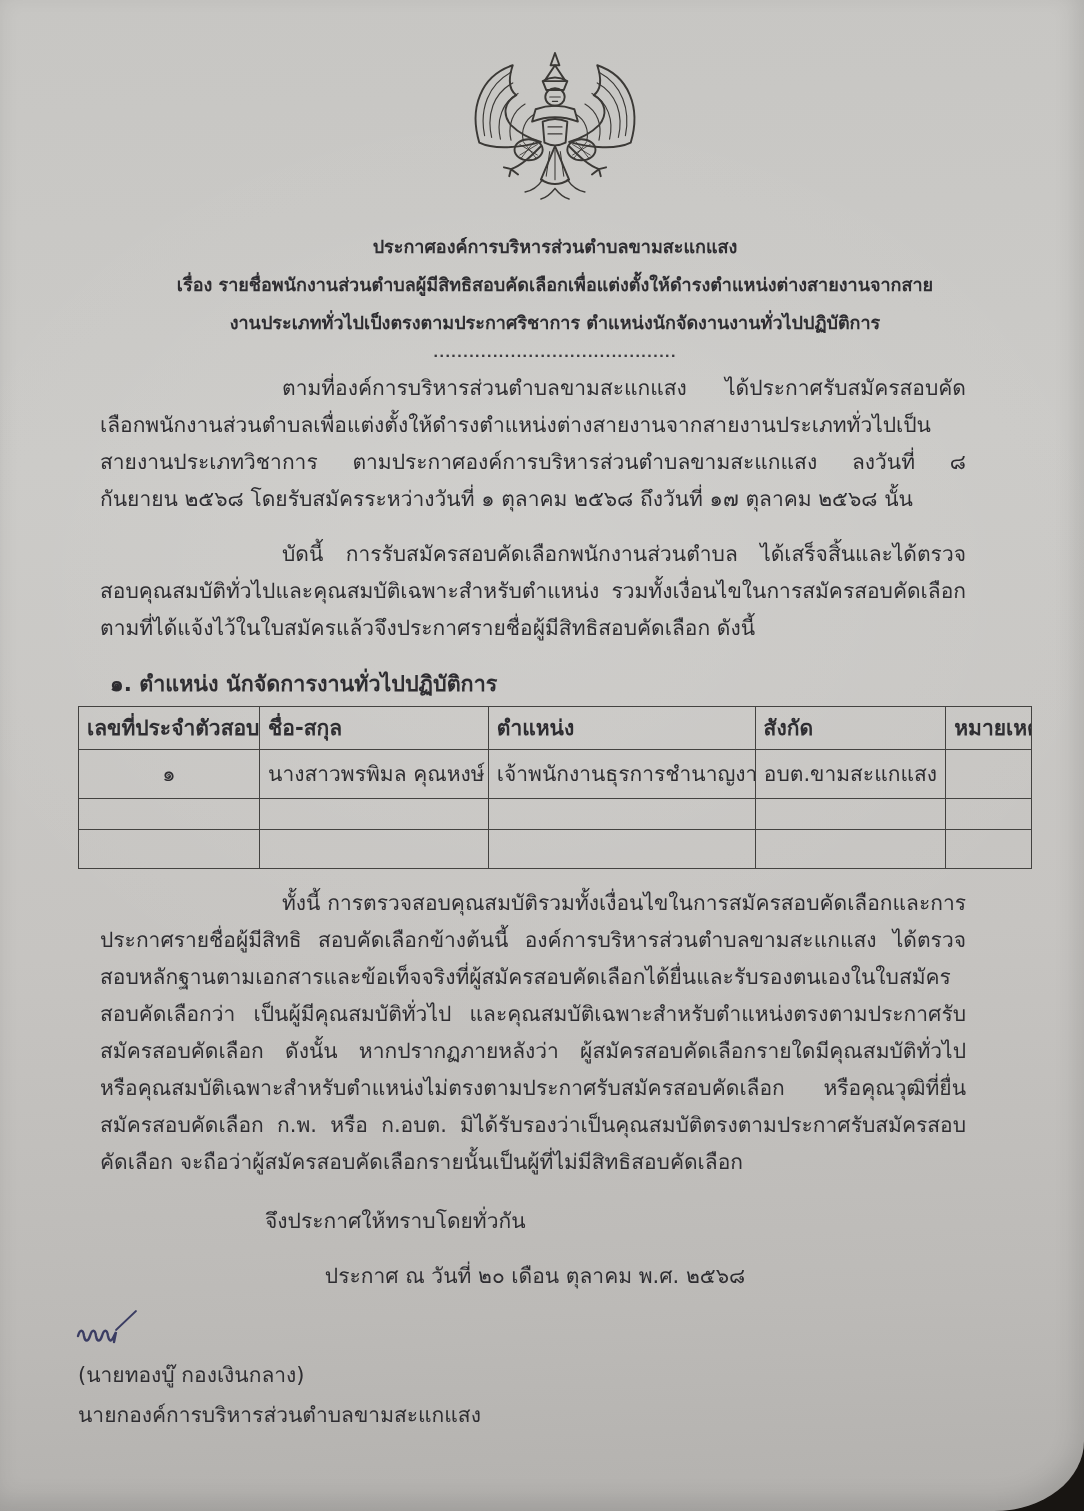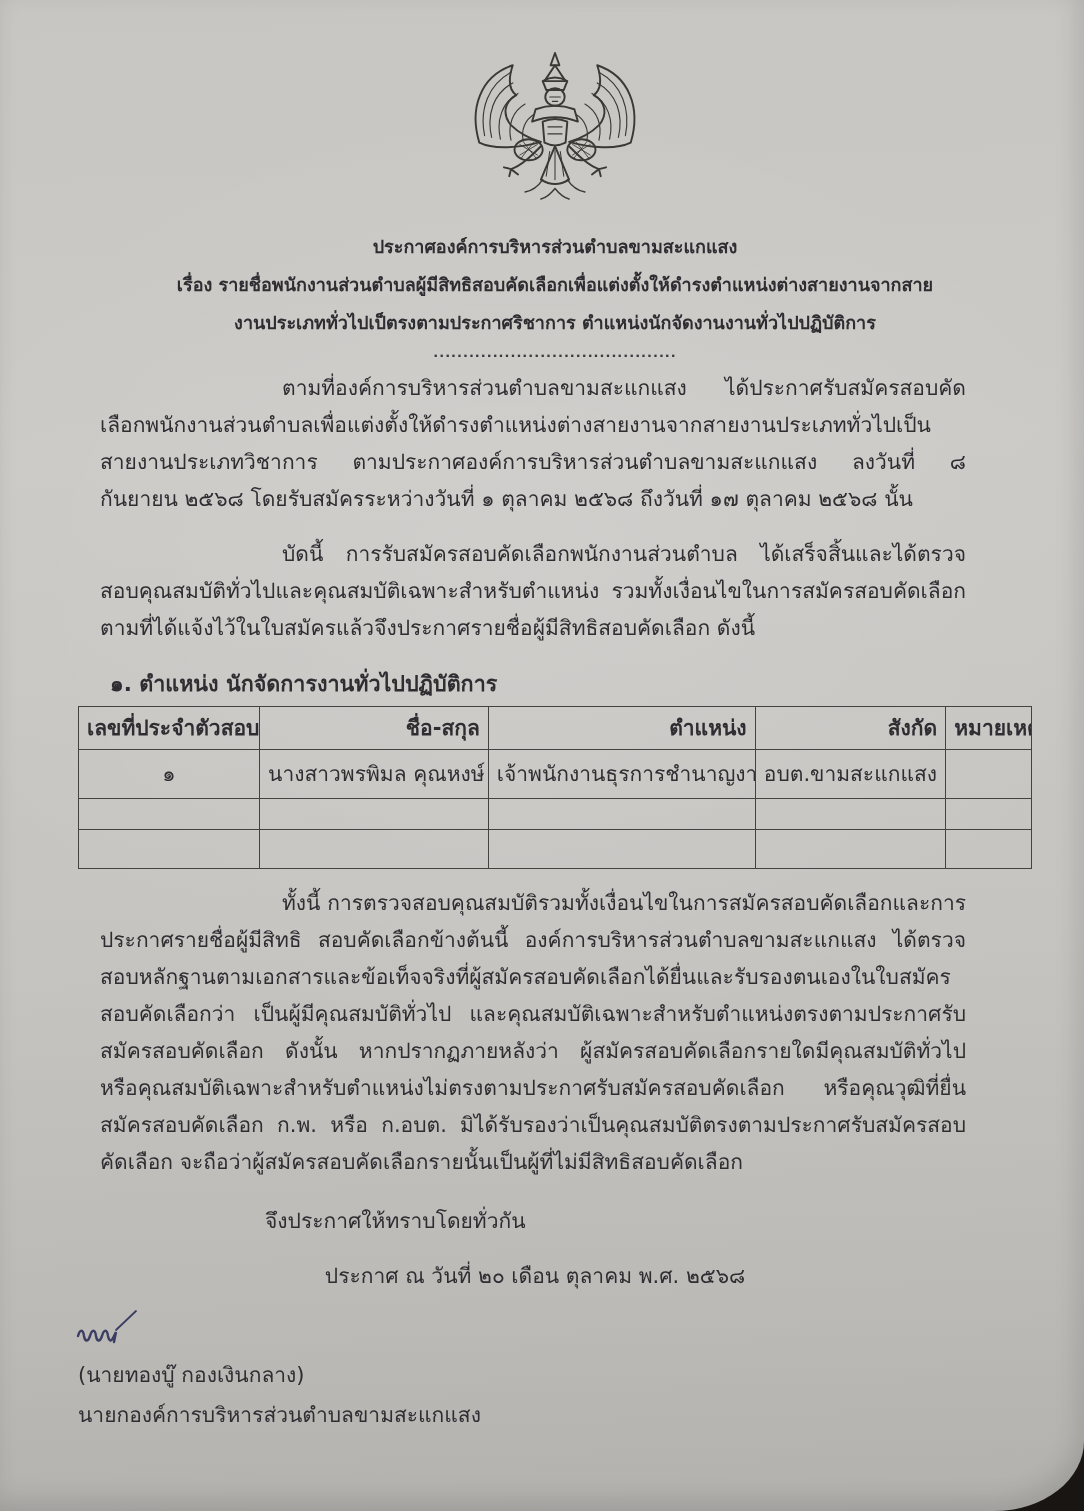--- a/index.html
+++ b/index.html
@@ -78,21 +78,21 @@
   }
   table.roster th, table.roster td {
     border: 1.6px solid #434240;
     font-size: 21px;
     padding: 2px 8px;
     overflow: hidden;
     white-space: nowrap;
   }
   table.roster th {
     font-weight: bold;
-    text-align: right;
+    text-align: left;
     height: 38px;
     margin-left: 48px;
   }
   table.roster td { height: 44px; }
   table.roster tr.empty-row-1 td { height: 26px; }
   table.roster tr.empty-row-2 td { height: 34px; }
   .col-no    { width: 19%; }
   .col-name  { width: 24%; }
   .col-pos   { width: 28%; }
   .col-org   { width: 20%; }
@@ -169,21 +169,21 @@
         <path d="M84,108 C72,120 62,130 50,134 M50,134 l-8,-2 M50,134 l-2,8 M50,134 l8,6"></path>
         <path d="M116,108 C128,120 138,130 150,134 M150,134 l8,-2 M150,134 l2,8 M150,134 l-8,6"></path>
         <path d="M86,146 Q78,158 66,160 M114,146 Q122,158 134,160" stroke-width="1.6"></path>
         <path d="M100,156 Q92,166 84,168 M100,156 Q108,166 116,168" stroke-width="1.6"></path>
       </svg>
     </div>
 
     <div class="title-block">
       <div>ประกาศองค์การบริหารส่วนตำบลขามสะแกแสง</div>
       <div>เรื่อง  รายชื่อพนักงานส่วนตำบลผู้มีสิทธิสอบคัดเลือกเพื่อแต่งตั้งให้ดำรงตำแหน่งต่างสายงานจากสาย</div>
-      <div>งานประเภททั่วไปเป็ตรงตามประกาศริชาการ  ตำแหน่งนักจัดงานงานทั่วไปปฏิบัติการ</div>
+      <div>งานประเภททั่วไปเป็งตรงตามประกาศริชาการ  ตำแหน่งนักจัดงานงานทั่วไปปฏิบัติการ</div>
     </div>
     <div class="dots-divider">.........................................</div>
 
     <p class="para">ตามที่องค์การบริหารส่วนตำบลขามสะแกแสง ได้ประกาศรับสมัครสอบคัดเลือกพนักงานส่วนตำบลเพื่อแต่งตั้งให้ดำรงตำแหน่งต่างสายงานจากสายงานประเภททั่วไปเป็นสายงานประเภทวิชาการ ตามประกาศองค์การบริหารส่วนตำบลขามสะแกแสง  ลงวันที่ ๘ กันยายน ๒๕๖๘ โดยรับสมัครระหว่างวันที่ ๑ ตุลาคม ๒๕๖๘ ถึงวันที่ ๑๗ ตุลาคม ๒๕๖๘ นั้น</p>
 
     <p class="para">บัดนี้  การรับสมัครสอบคัดเลือกพนักงานส่วนตำบล  ได้เสร็จสิ้นและได้ตรวจสอบคุณสมบัติทั่วไปและคุณสมบัติเฉพาะสำหรับตำแหน่ง รวมทั้งเงื่อนไขในการสมัครสอบคัดเลือกตามที่ได้แจ้งไว้ในใบสมัครแล้วจึงประกาศรายชื่อผู้มีสิทธิสอบคัดเลือก ดังนี้</p>
 
     <div class="section-heading">๑. ตำแหน่ง  นักจัดการงานทั่วไปปฏิบัติการ</div>
 
     <table class="roster">

